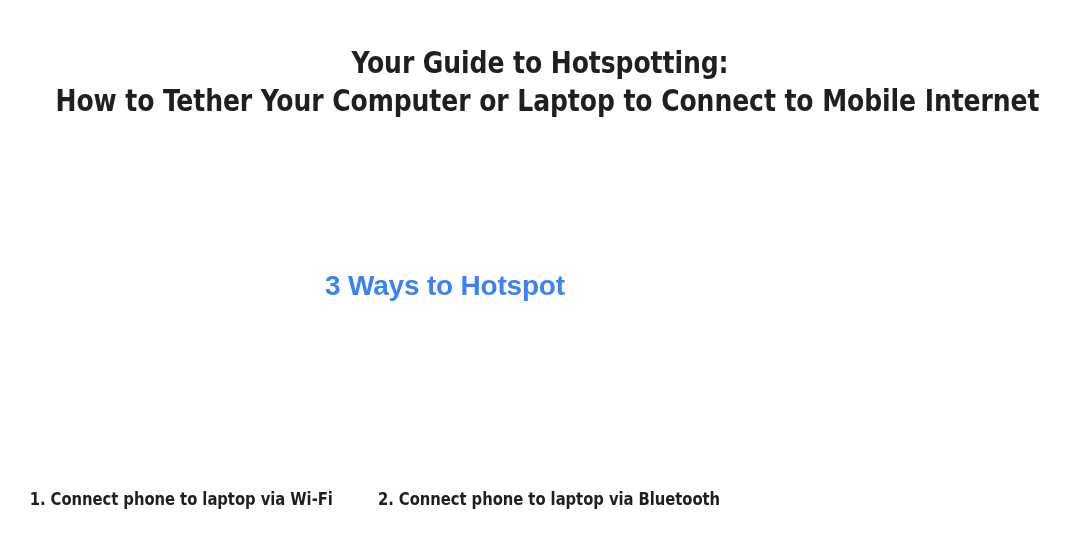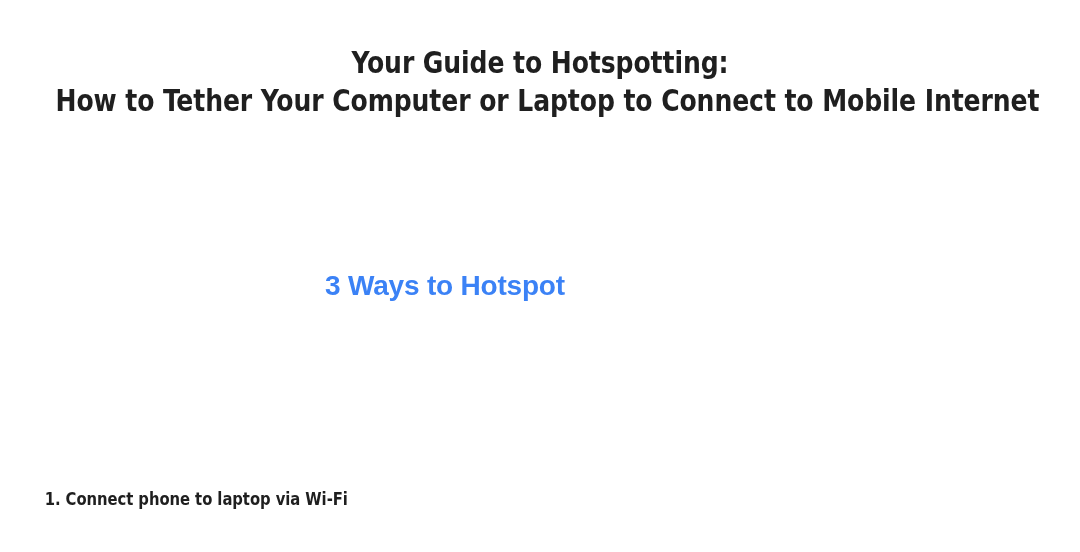--- a/index.html
+++ b/index.html
@@ -92,21 +92,21 @@
     font-size: 0;
     line-height: 0;
     color: transparent;
     background: transparent;
     border: 0;
   }
 
   
   .caption-row {
     position: absolute;
-    left: 16px;
+    left: 1px;
     top: 487px;
     width: 1012px;
     display: flex;
   }
   .caption-cell {
     width: 360px;
     text-align: center;
     box-sizing: border-box;
     padding: 0 6px;
   }
@@ -144,15 +144,18 @@
     </div>
     <div class="figure-cell">
       <span class="broken-image"></span>
     </div>
   </div>
 
   <div class="caption-row">
     <div class="caption-cell">
       <span class="caption-text">1. Connect phone to laptop via Wi-Fi</span>
     </div>
+    <div class="caption-cell">
+      <span class="caption-text">2. Connect phone to laptop via Bluetooth</span>
+    </div>
   </div>
 
 </div>
 
 </body></html>

